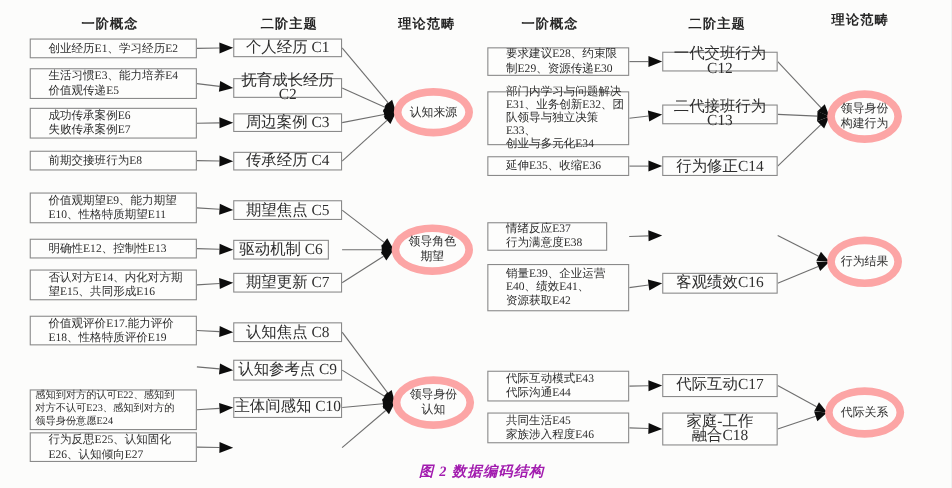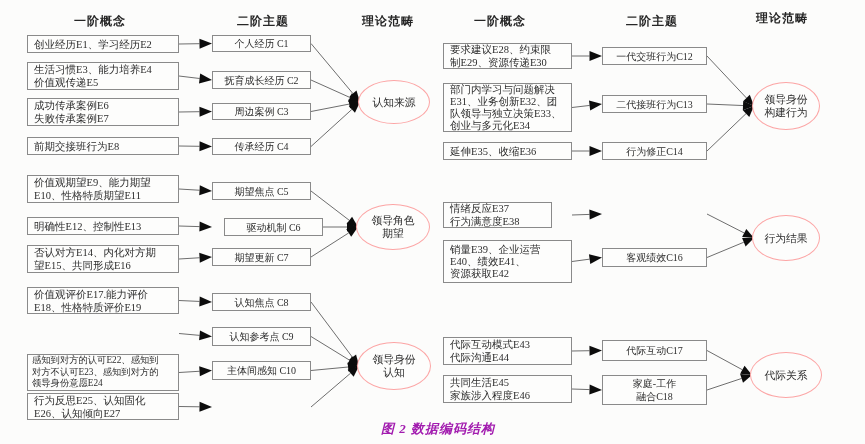--- a/index.html
+++ b/index.html
@@ -15,36 +15,36 @@
   .hdr{
     position:absolute;z-index:2;
     width:90px;text-align:center;
     font-size:12px;font-weight:bold;color:#262626;
     letter-spacing:1px;
   }
   .cbox{
     position:absolute;z-index:2;box-sizing:border-box;
     border:1px solid #8a8a8a;background:#fdfdfc;
     display:flex;align-items:center;
-    padding:1px 2px 1px 6px;
+    padding:1px 2px 1px 16px;
     font-size:10.5px;line-height:13px;
     white-space:pre-line;
   }
   .cbox.small{font-size:9.3px;line-height:11.4px;padding-left:4px;}
   .cbox.tight{line-height:12px;}
   .tbox{
     position:absolute;z-index:2;box-sizing:border-box;
     border:1px solid #8a8a8a;background:#fdfdfc;
     display:flex;align-items:center;justify-content:center;
-    font-size:10px;line-height:13px;text-align:center;
+    font-size:14px;line-height:13px;text-align:center;
     white-space:pre-line;
   }
   .ellipse{
     position:absolute;z-index:2;box-sizing:border-box;
-    border:1px solid #fca5a5;border-radius:50%;background:#fdfdfc;
+    border:7px solid #fca5a5;border-radius:50%;background:#fdfdfc;
     display:flex;align-items:center;justify-content:center;
     font-size:10.8px;line-height:13px;text-align:center;
     white-space:pre-line;
   }
   .caption{
     position:absolute;z-index:2;
     width:200px;text-align:center;
     font-size:13px;font-weight:bold;font-style:italic;
     color:#a21caf;letter-spacing:1px;
   }
@@ -147,21 +147,21 @@
   <div class="tbox" id="t0p2" style="left:212px;top:103px;width:99px;height:17px">周边案例 C3</div>
   <div class="tbox" id="t0p3" style="left:212px;top:138px;width:99px;height:17px">传承经历 C4</div>
   <div class="ellipse" id="e0" style="left:358px;top:80px;width:72px;height:44px">认知来源</div>
 
   <div class="cbox" id="c1p0" style="left:27px;top:175px;width:152px;height:28px">价值观期望E9、能力期望
 E10、性格特质期望E11</div>
   <div class="cbox" id="c1p1" style="left:27px;top:217px;width:152px;height:18px">明确性E12、控制性E13</div>
   <div class="cbox" id="c1p2" style="left:27px;top:245px;width:152px;height:28px">否认对方E14、内化对方期
 望E15、共同形成E16</div>
   <div class="tbox" id="t1p0" style="left:212px;top:182px;width:99px;height:18px">期望焦点 C5</div>
-  <div class="tbox" id="t1p1" style="left:224px;top:218px;width:99px;height:18px">驱动机制 C6</div>
+  <div class="tbox" id="t1p1" style="left:212px;top:218px;width:87px;height:18px">驱动机制 C6</div>
   <div class="tbox" id="t1p2" style="left:212px;top:248px;width:99px;height:18px">期望更新 C7</div>
   <div class="ellipse" id="e1" style="left:356px;top:204px;width:74px;height:46px">领导角色
 期望</div>
 
   <div class="cbox" id="c2p0" style="left:27px;top:287px;width:152px;height:27px">价值观评价E17.能力评价
 E18、性格特质评价E19</div>
   <div class="cbox small" id="c2p2" style="left:27px;top:354px;width:152px;height:37px">感知到对方的认可E22、感知到
 对方不认可E23、感知到对方的
 领导身份意愿E24</div>
   <div class="cbox" id="c2p3" style="left:27px;top:393px;width:152px;height:27px">行为反思E25、认知固化

